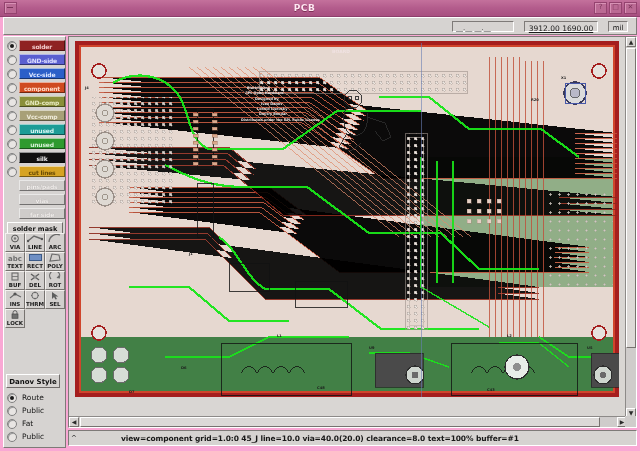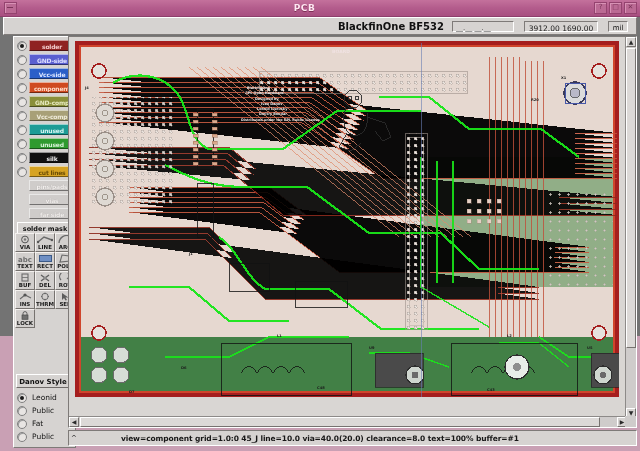--- a/index.html
+++ b/index.html
@@ -4,22 +4,22 @@
 <style>
   html, body {
     margin: 0; padding: 0;
     width: 640px; height: 451px;
     overflow: hidden;
     background: #c9a0b4;
     font-family: "DejaVu Sans", sans-serif;
   }
   #app {
     position: relative;
-    width: 640px; height: 336px;
-    background: #737373;
+    width: 640px; height: 451px;
+    background: #f9a8d4;
     box-sizing: border-box;
   }
 
   
   #titlebar {
     position: absolute; left: 0; top: 0;
     width: 640px; height: 16px;
     background: linear-gradient(to bottom, #c4719c 0%, #b35c8c 50%, #a84f80 100%);
     border-bottom: 1px solid #8e3f6c;
     display: flex; align-items: center;
@@ -79,32 +79,31 @@
     border: 1px solid #7e7a78;
     border-right-color: #fff; border-bottom-color: #fff;
     font-size: 7px; color: #3a3a3a;
     padding: 1px 3px;
     height: 11px; line-height: 11px;
     margin-right: 10px;
     white-space: nowrap;
     box-sizing: border-box;
   }
   #coord-blank { width: 62px; }
-  #coord-xy { width: 74px; text-align: center; font-size: 7.5px; color:#1b1b1b;}
+  #coord-xy { width: 74px; text-align: center; font-size: 7.5px; color:#1b1b1b;text-decoration:underline;}
   #coord-unit { width: 20px; text-align: center; font-weight: normal; color:#111; margin-right: 8px;}
 
   
   #leftpanel {
     position: absolute; left: 3px; top: 36px;
     width: 63px; height: 412px;
     background: #d6d3d1;
     border: 1px solid #ffffff;
     border-right-color: #7e7a78; border-bottom-color: #7e7a78;
     box-sizing: border-box;
-    margin-left: 10px;
   }
 
   
   #layer-list {
     position: absolute; left: 2px; top: 2px;
     width: 59px;
   }
   .layer-row {
     display: flex; align-items: center;
     height: 13px; margin-bottom: 1px;
@@ -165,21 +164,21 @@
     border-right-color: #76726f; border-bottom-color: #76726f;
     box-sizing: border-box;
     display: flex; flex-direction: column;
     align-items: center; justify-content: flex-end;
     font-size: 5.5px; font-weight: bold; color: #1a1a1a;
     padding-bottom: 1px;
     cursor: default;
     overflow: hidden;
   }
   .tool-ico {
-    flex: 1; display: flex; align-items: center; justify-content: center;
+    flex: 1; display: flex; justify-content: center;
     width: 100%;
   }
   .tool-ico svg { display: block; }
 
   
   #route-style {
     position: absolute; left: 2px; bottom: 4px;
     width: 58px;
   }
   #route-style-btn {
@@ -301,21 +300,20 @@
         <span class="tb-glyph">□</span>
       </div>
       <div class="tb-btn">
         <span class="tb-glyph">✕</span>
       </div>
     </div>
   </div>
 
   <div id="menubar">
     <div id="menu-spacer"></div>
-    <div id="board-name">BlackfinOne BF532</div>
     <div class="coord-box" id="coord-blank">__.__  __.__</div>
     <div class="coord-box" id="coord-xy">3912.00  1690.00</div>
     <div class="coord-box" id="coord-unit">mil</div>
   </div>
 
   <div id="leftpanel">
 
     <div id="layer-list">
       <div class="layer-row">
         <span class="radio on"></span>
@@ -500,21 +498,21 @@
             </svg>
         </span>
         <span>LOCK</span>
       </div>
     </div>
 
     <div id="route-style">
       <div id="route-style-btn">Danov Style</div>
       <div class="rs-row">
         <span class="radio on"></span>
-        <span class="rs-label">Leonid</span>
+        <span class="rs-label">Route</span>
       </div>
       <div class="rs-row">
         <span class="radio"></span>
         <span class="rs-label">Public</span>
       </div>
       <div class="rs-row">
         <span class="radio"></span>
         <span class="rs-label">Fat</span>
       </div>
       <div class="rs-row">

